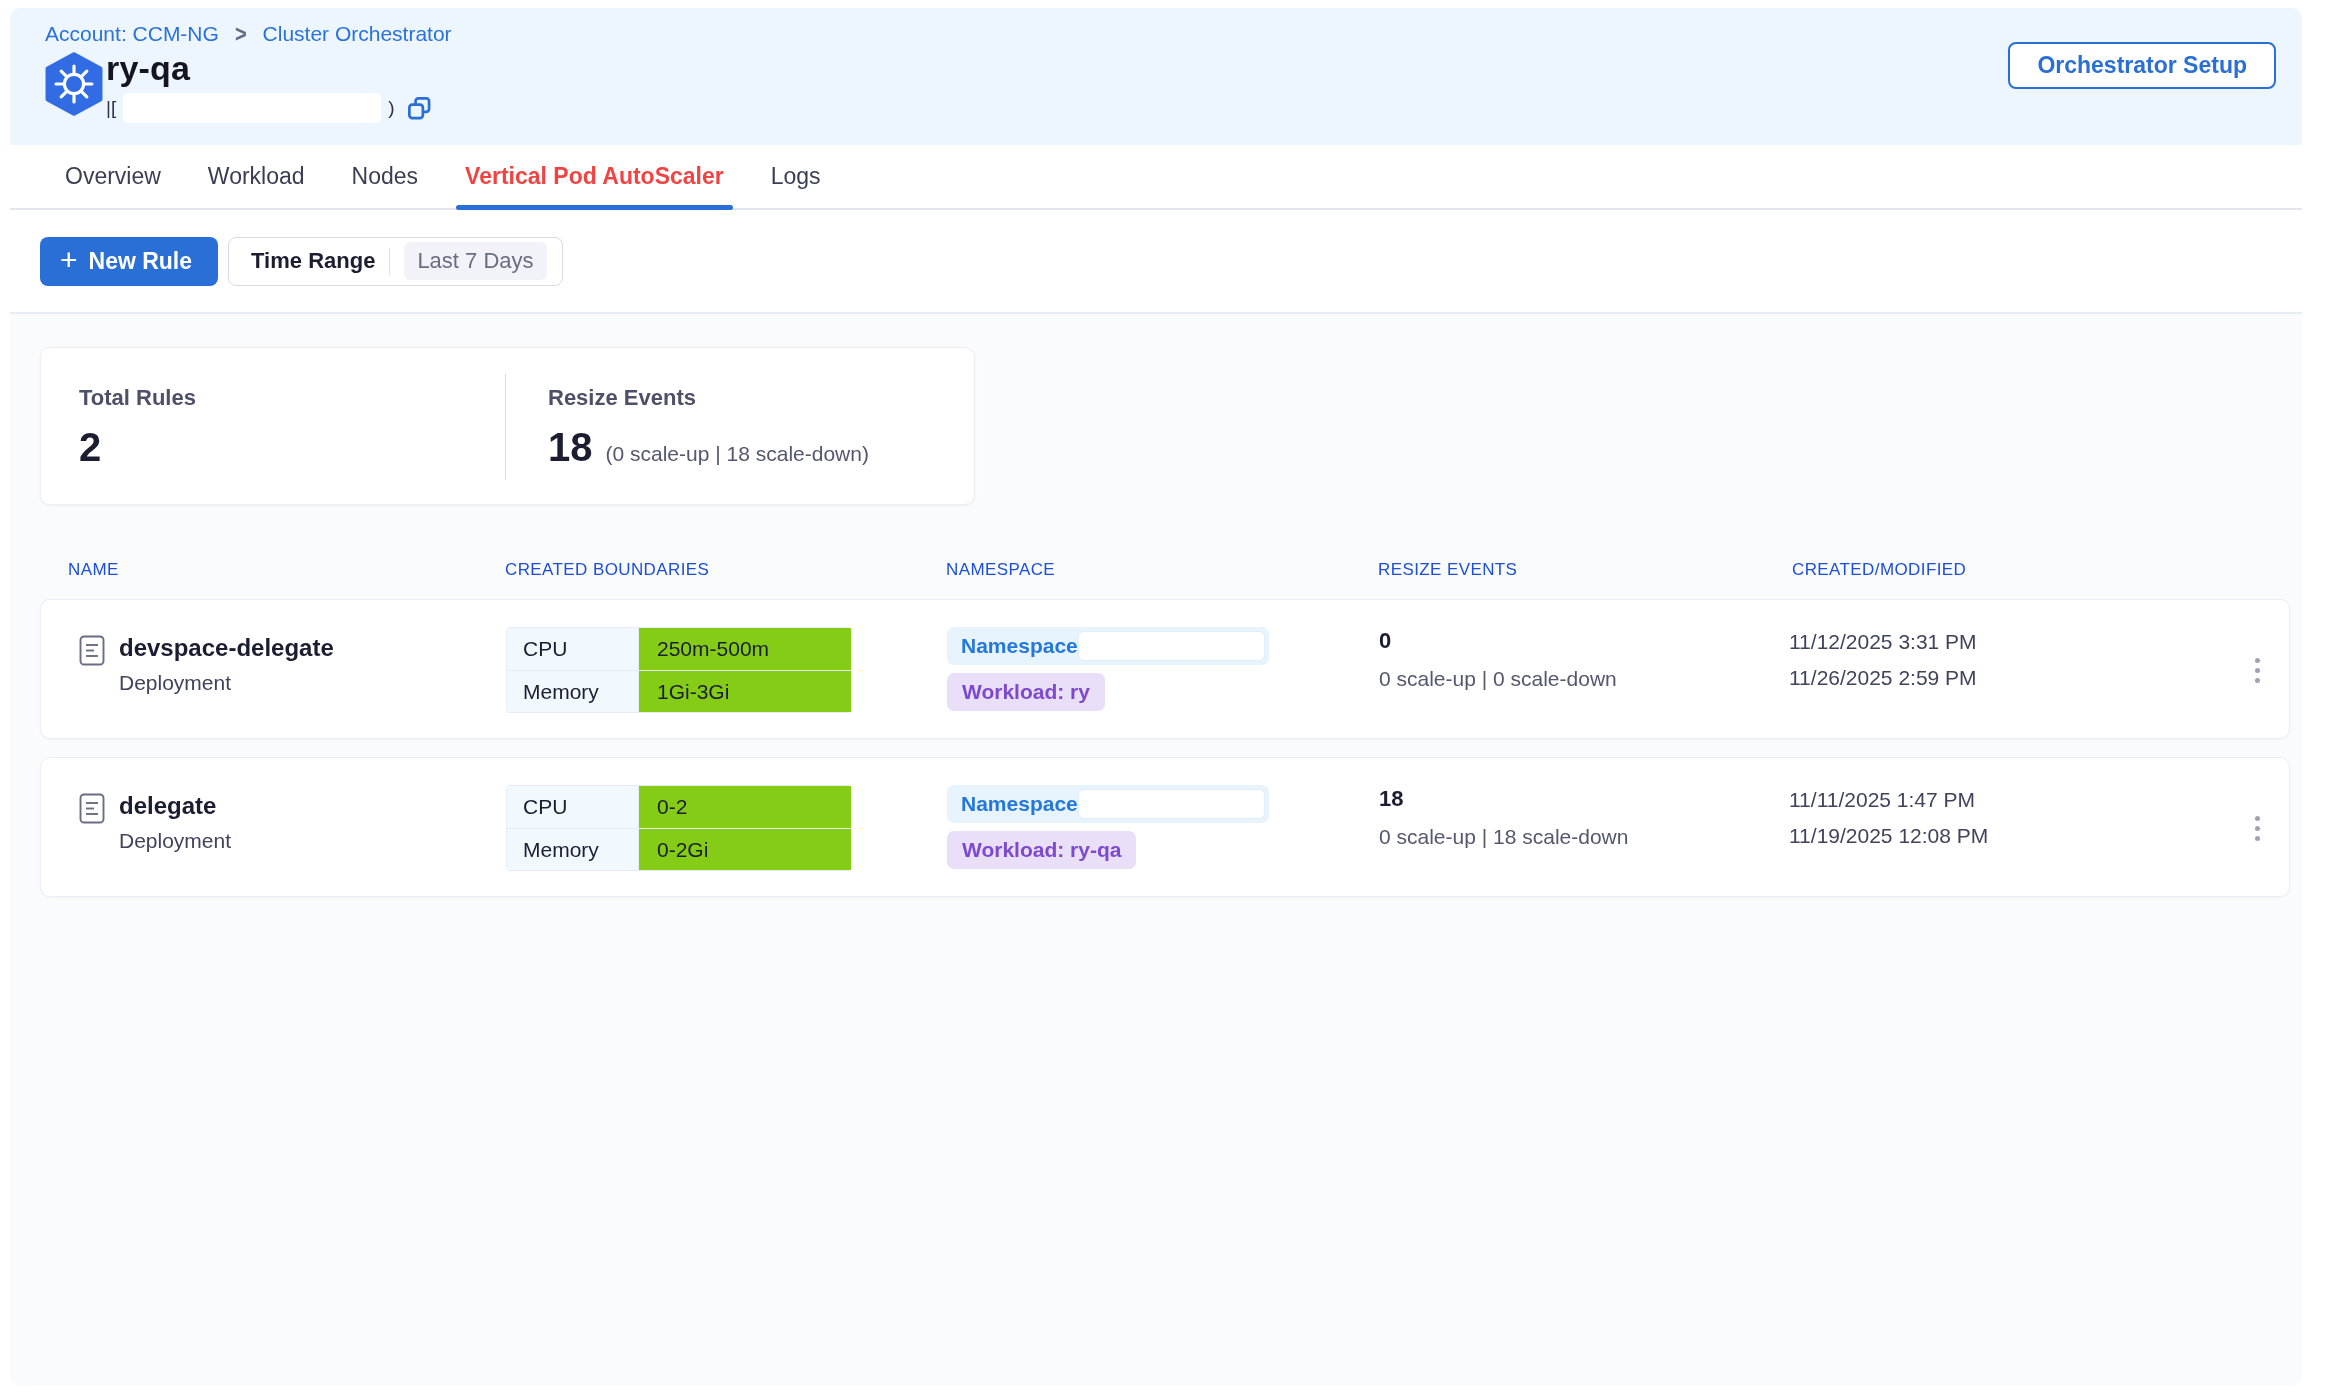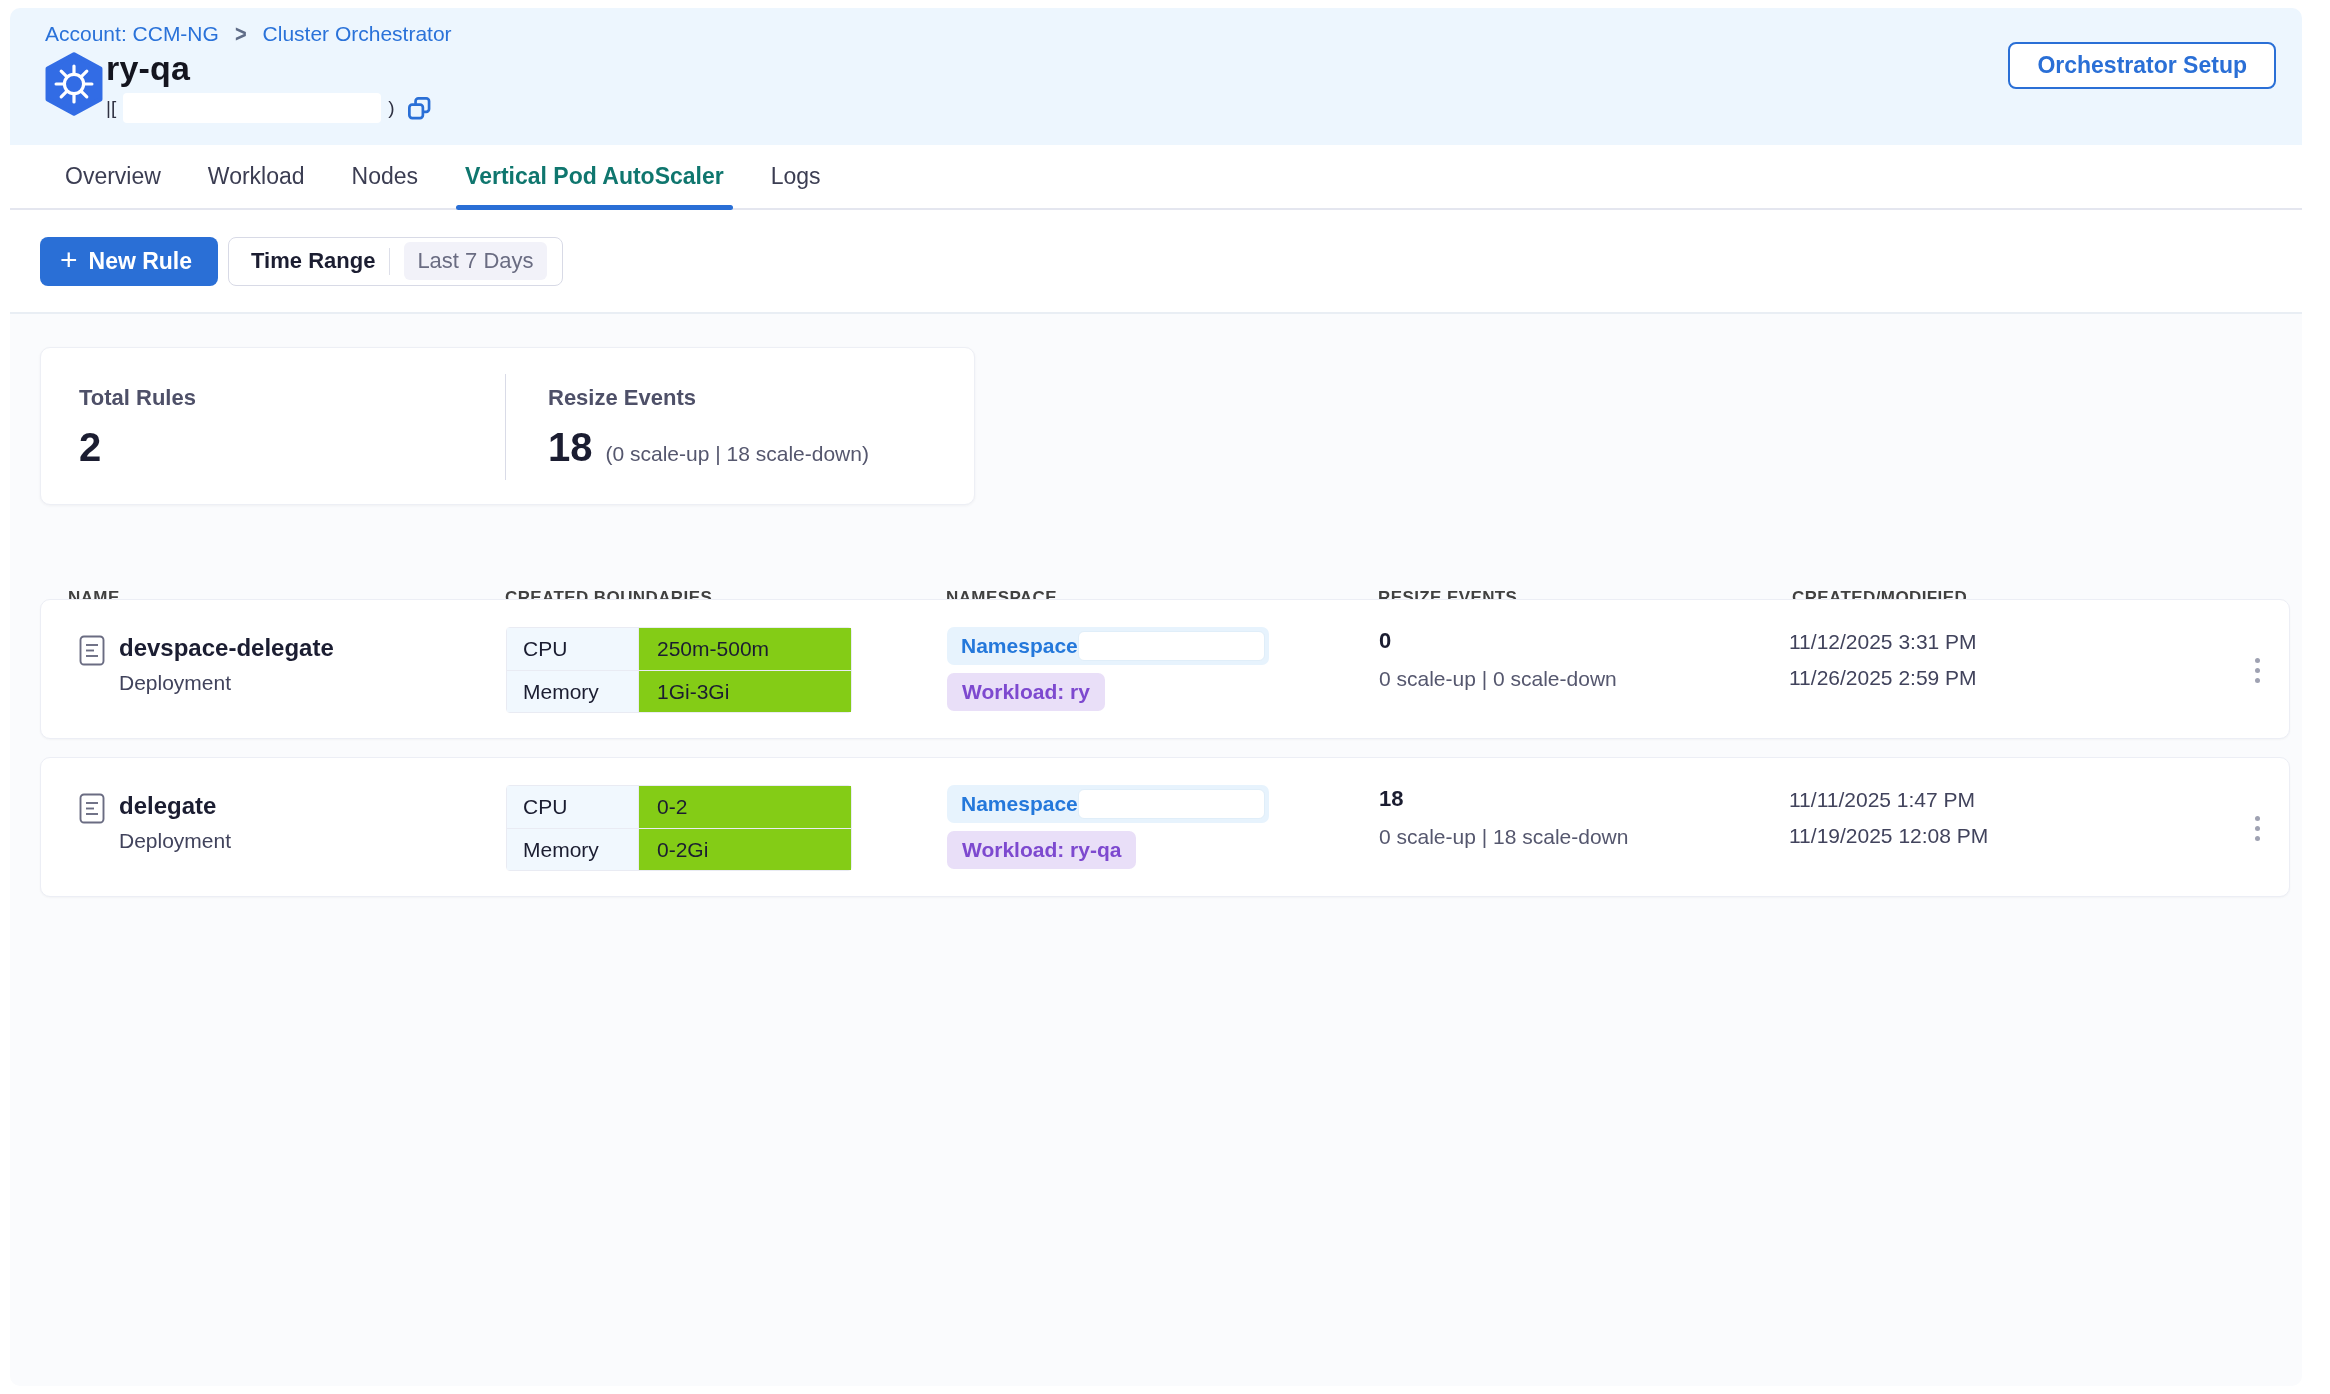--- a/index.html
+++ b/index.html
@@ -33,21 +33,21 @@
     font-family:inherit;
   }
 
   
   .tabbar {
     position:absolute; left:0; top:137px; width:100%; height:65px; background:#ffffff;
     display:flex; align-items:stretch; padding-left:55px; gap:47px;
     border-bottom:2px solid #E4E6EF;
   }
   .tab { display:flex; align-items:center; font-size:23px; color:#3B3D52; cursor:pointer; position:relative; }
-  .tab.active { font-weight:700; color:#0f766e; }
+  .tab.active { font-weight:700; color:#ef4444; }
   .tab.active::after {
     content:""; position:absolute; left:-9px; right:-9px; bottom:-2px; height:5px;
     border-radius:4px; background:#2A6FD6;
   }
 
   
   .toolbar {
     position:absolute; left:0; top:202px; width:100%; height:104px; background:#ffffff;
     display:flex; align-items:center; padding-left:30px; gap:10px;
     border-bottom:2px solid #E9EEF4;
@@ -79,21 +79,21 @@
   .sum-vdivider { width:1px; background:#D9DBE7; margin:26px 0 24px 0; }
   .sum-col2 { flex:1; padding:37px 0 0 42px; }
   .sum-label { font-size:22px; font-weight:600; color:#4E5068; }
   .sum-value { font-size:40px; font-weight:800; color:#1B1D31; line-height:1; }
   .sum-col1 .sum-value { margin-top:16px; }
   .sum-value-row { display:flex; align-items:baseline; gap:13px; margin-top:16px; }
   .sum-detail { font-size:21px; color:#55576E; }
 
   
   .thead { position:absolute; left:0; top:552px; width:100%; height:34px; }
-  .th { position:absolute; font-size:17px; font-weight:700; color:#404040; letter-spacing:.4px;margin-top:28px; }
+  .th { position:absolute; font-size:17px; font-weight:400; color:#1d4ed8; letter-spacing:.4px; }
   .th-name { left:58px; } .th-rb { left:495px; } .th-ns { left:936px; }
   .th-re { left:1368px; } .th-cm { left:1782px; }
 
   
   .rule-row {
     position:absolute; left:30px; width:2250px; height:140px;
     background:#fff; border:1px solid #ECEEF5; border-radius:10px;
     box-shadow:0 1px 2px rgba(40,41,61,.04);
   }
   .row-1 { top:591px; } .row-2 { top:749px; }

